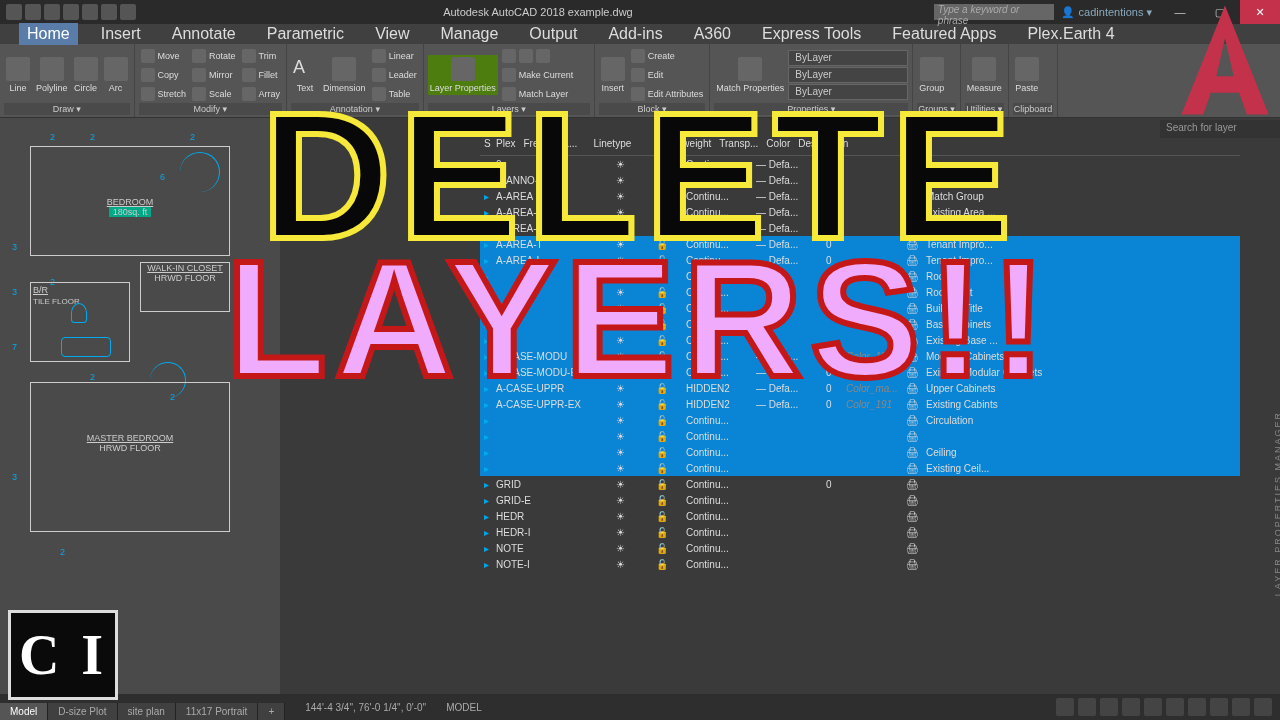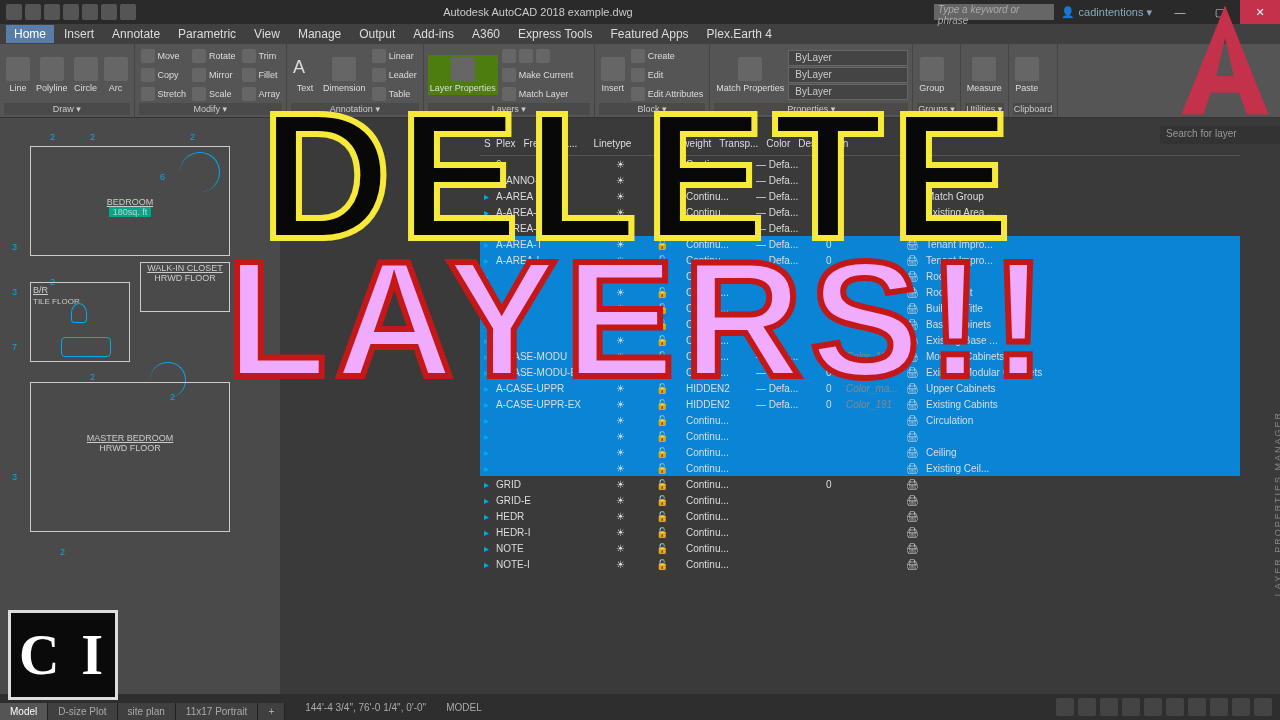--- a/index.html
+++ b/index.html
@@ -7,39 +7,39 @@
 .titlebar{height:24px;background:#2a2a2a;display:flex;align-items:center;color:#ccc;font-size:11px;}
 .titlebar .icons{display:flex;gap:3px;padding:0 6px;}
 .titlebar .icons span{width:16px;height:16px;background:#555;border-radius:2px;display:inline-block;}
 .titlebar .title{flex:1;text-align:center;}
 .titlebar .search{width:120px;height:16px;background:#666;font-size:10px;padding:0 4px;color:#aaa;font-style:italic;}
 .titlebar .user{padding:0 8px;color:#8ab;}
 .titlebar .winbtns{display:flex;}
 .titlebar .winbtns span{width:40px;height:24px;display:flex;align-items:center;justify-content:center;color:#ccc;}
 .titlebar .winbtns .close{background:#c4314b;color:#fff;}
 .menubar{height:20px;background:#404040;display:flex;align-items:center;gap:2px;padding-left:6px;}
-.menubar span{padding:2px 8px;color:#ddd;font-size:12px;}
+.menubar span{padding:2px 8px;color:#ddd;font-size:16px;margin-left:13px;}
 .menubar span.active{background:#5a7ca8;color:#fff;}
 .ribbon{height:74px;background:#555;display:flex;border-bottom:1px solid #333;}
 .rgroup{border-right:1px solid #444;padding:2px 4px;display:flex;flex-direction:column;}
 .rgroup .tools{flex:1;display:flex;align-items:center;gap:2px;}
 .rbtn{display:flex;flex-direction:column;align-items:center;color:#ddd;font-size:9px;padding:2px;}
 .rbtn .ico{width:24px;height:24px;background:#666;border-radius:2px;margin-bottom:2px;}
 .rbtn.sm{flex-direction:row;font-size:9px;}
 .rbtn.sm .ico{width:14px;height:14px;margin:0 3px 0 0;}
 .rcol{display:flex;flex-direction:column;gap:1px;}
 .rgroup .label{text-align:center;color:#ccc;font-size:9px;padding:1px;background:#4a4a4a;}
 .main{position:relative;height:576px;background:#4a4a4a;display:flex;}
 .drawing{flex:0 0 280px;background:#4a4a4a;position:relative;}
 .floorplan{position:absolute;top:14px;left:20px;}
 .room{position:absolute;border:1px solid #ccc;color:#ccc;font-size:9px;text-align:center;}
 .dim{position:absolute;color:#0ae;font-size:9px;}
 .arc{position:absolute;border:1px solid #0ae;border-radius:50%;border-left:none;border-bottom:none;}
 .layerpanel{flex:1;background:#3a3a3a;position:relative;}
-.lphead{position:absolute;top:8px;right:0;width:120px;height:18px;background:#333;color:#999;font-size:10px;padding:2px 6px;}
+.lphead{position:absolute;top:2px;right:0;width:120px;height:18px;background:#333;color:#999;font-size:10px;padding:2px 6px;}
 .ltable{position:absolute;top:20px;left:200px;right:40px;}
 .lrow{display:flex;height:16px;font-size:10px;align-items:center;color:#ddd;}
 .lrow.sel{background:#0a84d4;}
 .lrow .c{padding:0 4px;white-space:nowrap;overflow:hidden;}
 .lrow .stat{width:12px;color:#0ae;}
 .lrow .name{width:120px;}
 .lrow .lw{width:70px;}
 .lrow .tr{width:20px;}
 .lrow .col{width:60px;color:#888;font-style:italic;}
 .lrow .desc{width:150px;}

